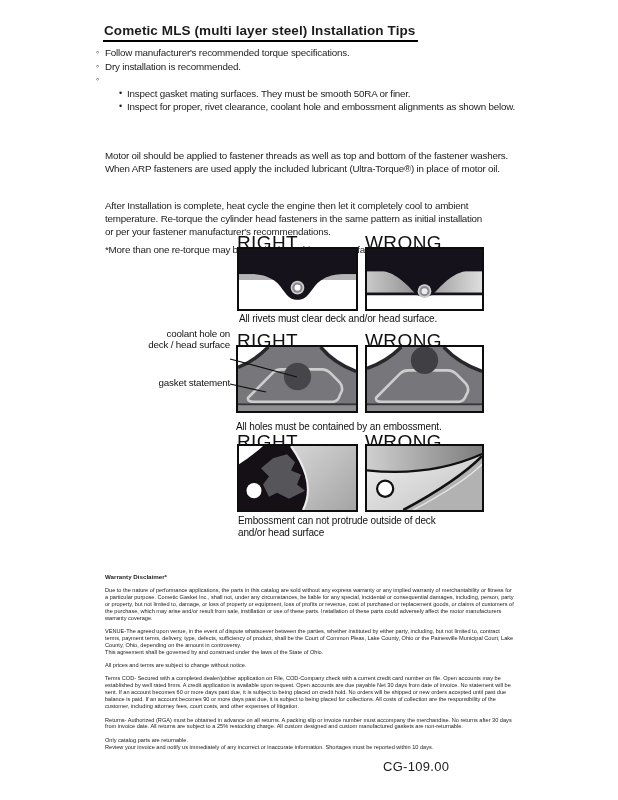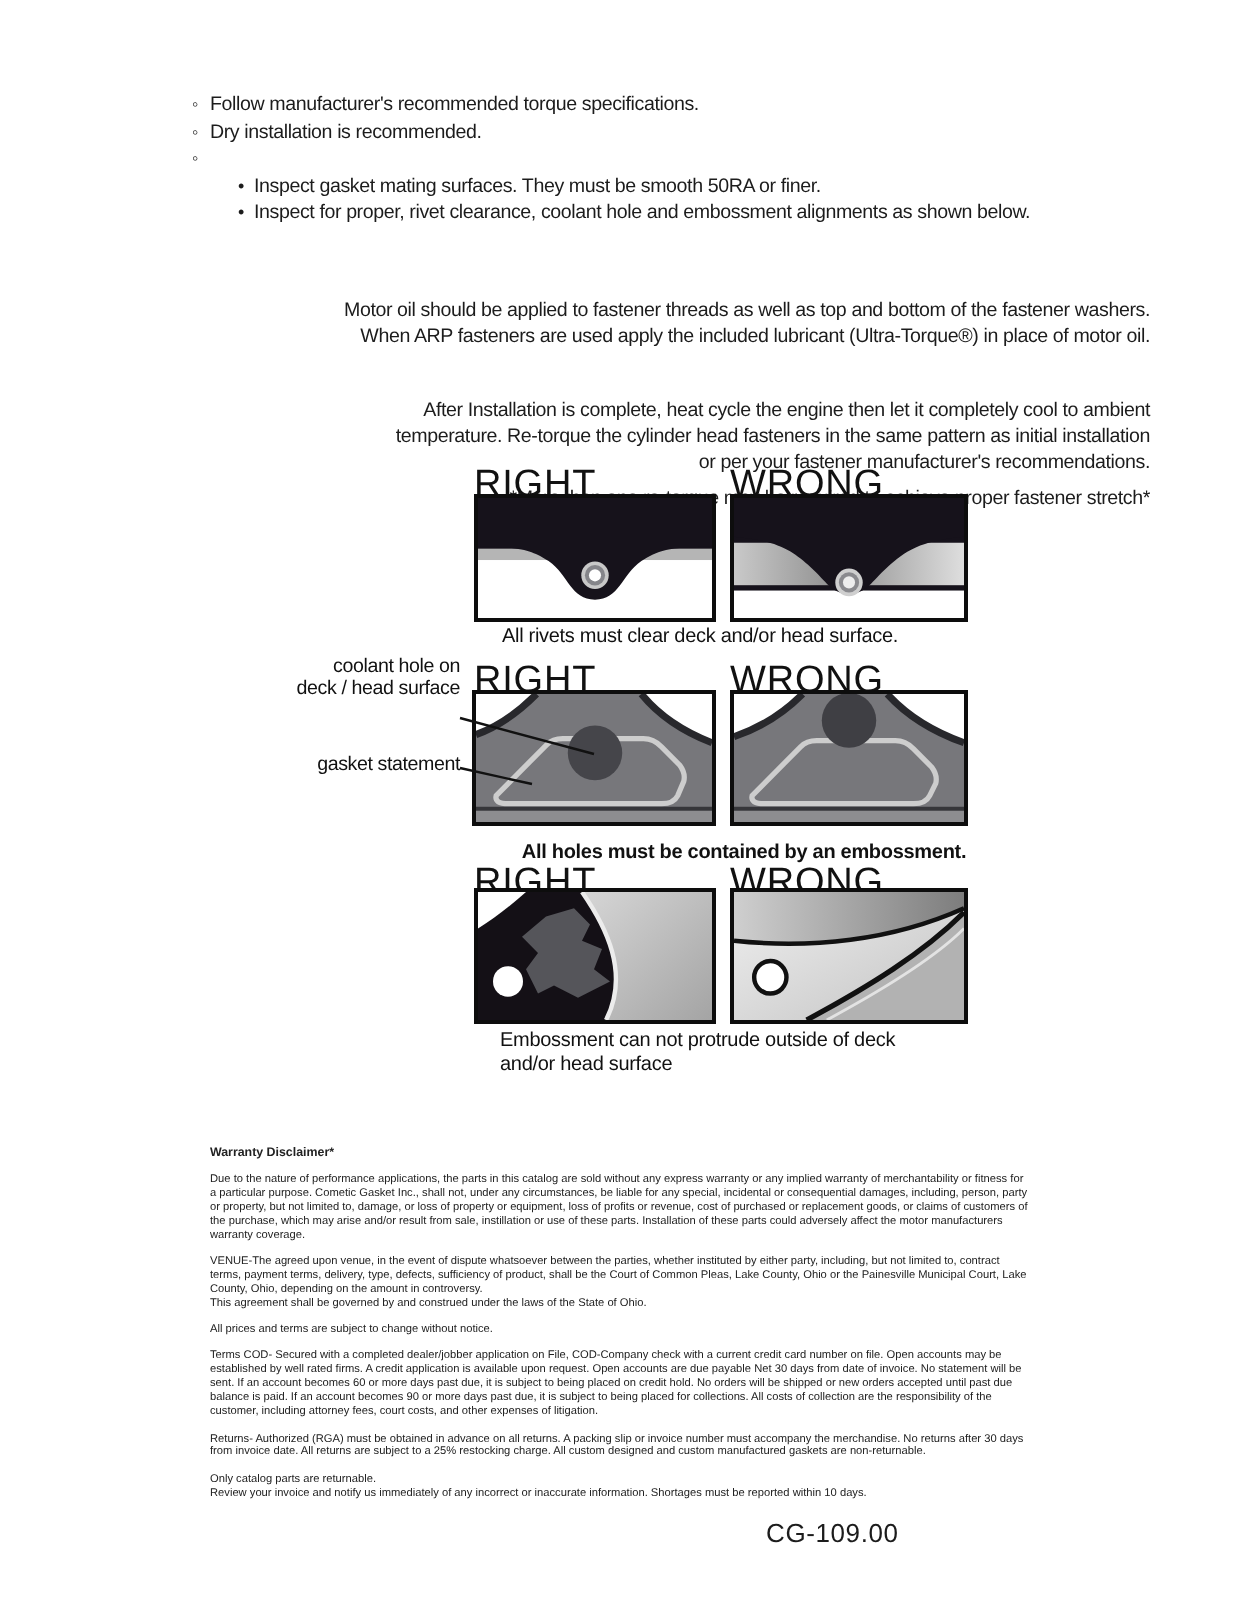--- a/index.html
+++ b/index.html
@@ -11,42 +11,43 @@
   .title{
     left:103px;top:23px;font-size:13.5px;font-weight:bold;letter-spacing:.1px;
     border-bottom:2px solid #000;padding:0 3px 2px 1px;white-space:nowrap;
   }
   .bullets{left:96px;top:46px;font-size:9.8px;letter-spacing:-.2px;line-height:13.5px;}
   .b-row{display:flex;}
   .b-marker{width:9px;flex:0 0 9px;font-size:9px;}
   .b-sub{margin-left:23px;}
   .b-sub .b-marker{width:8px;flex:0 0 8px;}
   .sect-head{left:105px;top:127px;font-size:12px;font-weight:bold;letter-spacing:.1px;}
-  .para{left:105px;width:470px;font-size:9.8px;letter-spacing:-.2px;line-height:13.2px;white-space:pre-line;text-align:right;}
+  .para{left:105px;width:470px;font-size:9.8px;letter-spacing:-.2px;line-height:13.2px;white-space:pre-line;}
   .p1{top:149px;}
   .p2{top:199px;}
   .p3{top:243px;}
   .dlabel{font-size:19px;letter-spacing:.4px;text-align:left;color:#111;}
   .panel{box-sizing:border-box;border:2.5px solid #0d0d0d;background:#fff;}
   .panel svg{display:block;width:100%;height:100%;}
-  .caption{font-size:10px;letter-spacing:-.15px;color:#111;margin-left:12px;}
+  .caption{font-size:10px;letter-spacing:-.15px;color:#111;}
   .cap3{white-space:pre-line;line-height:12px;}
   .side-label{font-size:9.8px;letter-spacing:-.2px;color:#111;text-align:right;white-space:pre-line;line-height:11px;}
   .legal{left:105px;top:574px;width:410px;font-size:5.6px;line-height:6.9px;color:#222;}
   .legal-head{font-size:6.2px;font-weight:bold;margin-bottom:6px;}
   .legal p{margin:0 0 6.5px 0;}
   .legal .prelines{white-space:pre-line;}
   .pagenum{left:383px;top:759px;font-size:13px;letter-spacing:.3px;color:#1c1c1c;}
   .overlay{left:0;top:0;width:618px;height:800px;pointer-events:none;}
 </style>
 </head>
 <body>
 
 <div class="page">
 
+  <div class="abs title">Cometic MLS (multi layer steel) Installation Tips</div>
 
   <div class="abs bullets">
     <div class="b-row">
       <span class="b-marker">◦</span>
       <span>Follow manufacturer's recommended torque specifications.</span>
     </div>
     <div class="b-row">
       <span class="b-marker">◦</span>
       <span>Dry installation is recommended.</span>
     </div>
@@ -131,21 +132,21 @@
       <path d="M0,0 H34 C24,10 12,17 0,21 Z" fill="#ffffff"></path>
       <path d="M34,0 C24,10 12,17 0,21" stroke="#28282c" stroke-width="3.5" fill="none"></path>
       <path d="M114,0 H76 C86,11 100,19 114,24 Z" fill="#ffffff"></path>
       <path d="M76,0 C86,11 100,19 114,24" stroke="#28282c" stroke-width="3.5" fill="none"></path>
       <path d="M9,50 L33,26 Q36,23 41,23 L80,23 Q85,23 89,27 L98,36 Q101,40 100,44 L97,50 Q95,54 89,54 L15,54 Q8,54 9,50 Z" stroke="#cdcdcd" stroke-width="2.6" fill="none"></path>
       <circle cx="57" cy="13" r="13.5" fill="#3f3f44"></circle>
       <rect x="0" y="55.5" width="114" height="2" fill="#36363a"></rect>
       <rect x="0" y="57.5" width="114" height="5.5" fill="#8d8d90"></rect>
     </svg>
   </div>
-  <div class="abs caption" style="left:236px;top:421px;width:248px;text-align:center;font-weight:bold;">All holes must be contained by an embossment.</div>
+  <div class="abs caption" style="left:236px;top:421px;width:248px;">All holes must be contained by an embossment.</div>
 
   <div class="abs dlabel" style="left:237px;top:431px;width:121px;">RIGHT</div>
   <div class="abs dlabel" style="left:365px;top:431px;width:119px;">WRONG</div>
 
   <div class="abs panel" style="left:237px;top:444px;width:121px;height:68px;">
     <svg viewBox="0 0 117 63" preserveAspectRatio="none">
       <defs>
         <linearGradient id="g3" x1="0" y1="0" x2="1" y2="1">
           <stop offset="0" stop-color="#d6d6d6"></stop>
             <stop offset="1" stop-color="#a4a4a4"></stop>

